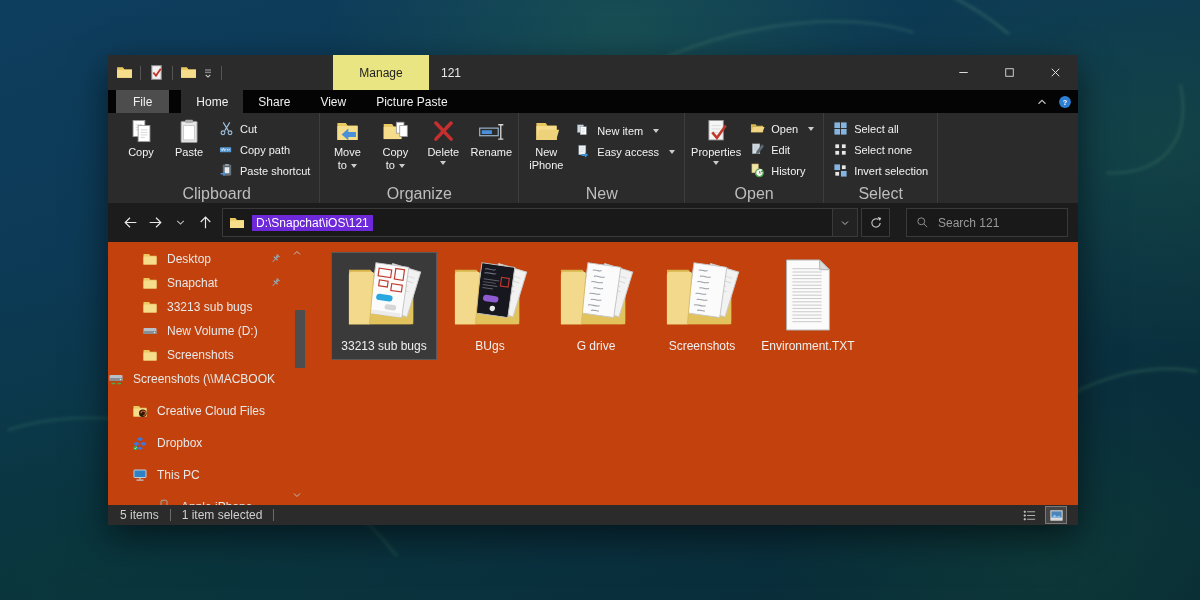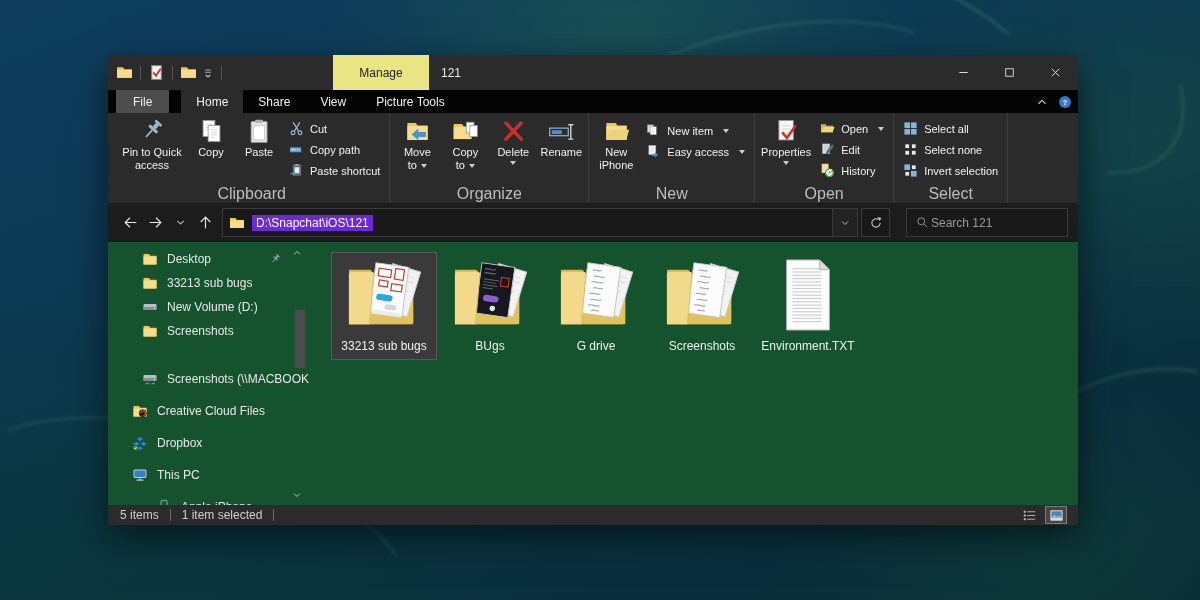--- a/index.html
+++ b/index.html
@@ -68,28 +68,28 @@
   .navbtn.small .icn{width:13px;height:13px;}
   .addrbox{flex:1;height:27px;background:#191919;border:1px solid #3a3a3a;display:flex;align-items:center;
            padding:0 2px 0 6px;gap:7px;margin-left:4px;}
   .addrbox .icn{width:16px;height:16px;flex:0 0 auto;}
   .path{background:#6d28d9;color:#fff;font-size:12px;padding:1px 4px;white-space:nowrap;}
   .addr-drop{width:24px;height:27px;display:flex;align-items:center;justify-content:center;border:1px solid #3a3a3a;border-left:none;background:#222;}
   .addr-drop .icn{width:12px;height:12px;}
   .refreshbtn{width:27px;height:27px;display:flex;align-items:center;justify-content:center;border:1px solid #3a3a3a;margin-left:3px;background:#191919;}
   .refreshbtn .icn{width:14px;height:14px;}
   .searchbox{width:142px;height:27px;border:1px solid #3a3a3a;background:#191919;display:flex;align-items:center;
-             padding:0 9px;margin-left:16px;}
+             gap:7px;padding:0 9px;margin-left:16px;}
   .searchbox .icn{width:13px;height:13px;flex:0 0 auto;}
   .searchbox input{background:transparent;border:none;outline:none;color:#9a9a9a;font-size:12px;width:100%;
                    font-family:"Liberation Sans","DejaVu Sans",sans-serif;}
   .searchbox input::placeholder{color:#9a9a9a;opacity:1;}
 
   
-  .main{flex:1;display:flex;background:#14532d;position:relative;overflow:hidden;}
+  .main{flex:1;display:flex;background:#c2410c;position:relative;overflow:hidden;}
   .sidebar{width:202px;flex:0 0 auto;position:relative;padding-top:5px;overflow:hidden;}
   .side-item{height:24px;display:flex;align-items:center;gap:9px;font-size:12px;color:#e8e8e8;white-space:nowrap;}
   .side-item.gap{margin-top:8px;}
   .side-item .icn{width:16px;height:16px;flex:0 0 auto;}
   .side-label{overflow:hidden;}
   .side-item .pin{width:13px;height:13px;margin-left:auto;margin-right:28px;flex:0 0 auto;}
   .side-chev{position:absolute;right:7px;width:12px;height:12px;}
   .sb-thumb{position:absolute;right:5px;top:68px;width:10px;height:58px;background:#4d4d4d;}
 
   .content{flex:1;padding:11px 0 0 22px;display:flex;align-items:flex-start;}
@@ -177,53 +177,40 @@
           </span>
         </div>
     </div>
   </div>
 
   <div class="tabrow">
     <div class="tab tab-file">File</div>
     <div class="tab tab-home">Home</div>
     <div class="tab">Share</div>
     <div class="tab">View</div>
-    <div class="tab">Picture Tools</div>
+    <div class="tab">Picture Paste</div>
     <div class="tabrow-right">
       <span class="icn">
           <svg viewBox="0 0 32 32">
             <path d="M8 20l8-8 8 8" stroke="#c0c0c0" stroke-width="2.6" fill="none"></path>
           </svg>
         </span>
       <span class="icn">
           <svg viewBox="0 0 32 32">
             <circle cx="16" cy="16" r="13.5" fill="#2e7fd3"></circle>
             <text x="16" y="22" font-size="17" fill="#fff" text-anchor="middle" font-family="Liberation Sans, sans-serif" font-weight="bold">?</text>
           </svg>
         </span>
     </div>
   </div>
 
   <div class="ribbonwrap">
 
     <div class="rgroup">
       <div class="rbtns">
-        <div class="bigbtn">
-          <span class="icn">
-              <svg viewBox="0 0 32 32">
-                <g transform="rotate(42 16 14)" fill="#a3b8c6">
-                  <rect x="11" y="2" width="10" height="3" rx="1"></rect>
-                  <rect x="13.5" y="5" width="5" height="6"></rect>
-                  <rect x="9.5" y="11" width="13" height="3.5" rx="1"></rect>
-                  <rect x="15" y="14.5" width="2" height="11"></rect>
-                </g>
-              </svg>
-            </span>
-          <span class="lbl">Pin to Quick access</span>
-        </div>
         <div class="bigbtn">
           <span class="icn">
               <svg viewBox="0 0 32 32">
                 <rect x="6" y="3" width="14" height="19" fill="#fff" stroke="#9a9a9a"></rect>
                 <path d="M9 8h8M9 11h8M9 14h8" stroke="#cfcfcf"></path>
                 <rect x="12" y="9" width="14" height="19" fill="#fff" stroke="#9a9a9a"></rect>
                 <path d="M15 14h8M15 17h8M15 20h8M15 23h5" stroke="#cfcfcf"></path>
               </svg>
             </span>
           <span class="lbl">Copy</span>
@@ -545,20 +532,39 @@
               </svg>
             </span>
           </div>
           <div class="side-item" style="padding-left: 34px;">
             <span class="icn">
               <svg viewBox="0 0 32 32">
                 <path fill="#e9c860" d="M3 6h11l2.5 3.5H29V27H3z"></path>
                 <path fill="#f5dd8b" d="M3 11h26v16H3z"></path>
               </svg>
             </span>
+            <span class="side-label">Snapchat</span>
+            <span class="icn pin">
+              <svg viewBox="0 0 32 32">
+                <g transform="rotate(42 16 14)" fill="#93a9b9">
+                  <rect x="11" y="3" width="10" height="3" rx="1"></rect>
+                  <rect x="13.5" y="6" width="5" height="5.5"></rect>
+                  <rect x="9.5" y="11.5" width="13" height="3.2" rx="1"></rect>
+                  <rect x="15" y="14.7" width="2" height="10"></rect>
+                </g>
+              </svg>
+            </span>
+          </div>
+          <div class="side-item" style="padding-left: 34px;">
+            <span class="icn">
+              <svg viewBox="0 0 32 32">
+                <path fill="#e9c860" d="M3 6h11l2.5 3.5H29V27H3z"></path>
+                <path fill="#f5dd8b" d="M3 11h26v16H3z"></path>
+              </svg>
+            </span>
             <span class="side-label">33213 sub bugs</span>
           </div>
           <div class="side-item" style="padding-left: 34px;">
             <span class="icn">
               <svg viewBox="0 0 32 32">
                 <rect x="3" y="10" width="26" height="12" rx="2" fill="#b9bfc6"></rect>
                 <rect x="3" y="16" width="26" height="6" rx="1" fill="#878e96"></rect>
                 <circle cx="25" cy="19" r="1.5" fill="#d8f0d0"></circle>
               </svg>
             </span>
@@ -566,21 +572,21 @@
           </div>
           <div class="side-item" style="padding-left: 34px;">
             <span class="icn">
               <svg viewBox="0 0 32 32">
                 <path fill="#e9c860" d="M3 6h11l2.5 3.5H29V27H3z"></path>
                 <path fill="#f5dd8b" d="M3 11h26v16H3z"></path>
               </svg>
             </span>
             <span class="side-label">Screenshots</span>
           </div>
-          <div class="side-item" style="padding-left: 34px; margin-top: 24px;">
+          <div class="side-item" style="">
             <span class="icn">
               <svg viewBox="0 0 32 32">
                 <rect x="3" y="8" width="26" height="12" rx="2" fill="#b9bfc6"></rect>
                 <rect x="3" y="14" width="26" height="6" rx="1" fill="#878e96"></rect>
                 <circle cx="25" cy="17" r="1.5" fill="#d8f0d0"></circle>
                 <path d="M7 25h8M19 25h7" stroke="#4ba84b" stroke-width="3.4"></path>
               </svg>
             </span>
             <span class="side-label">Screenshots (\\MACBOOK</span>
           </div>

